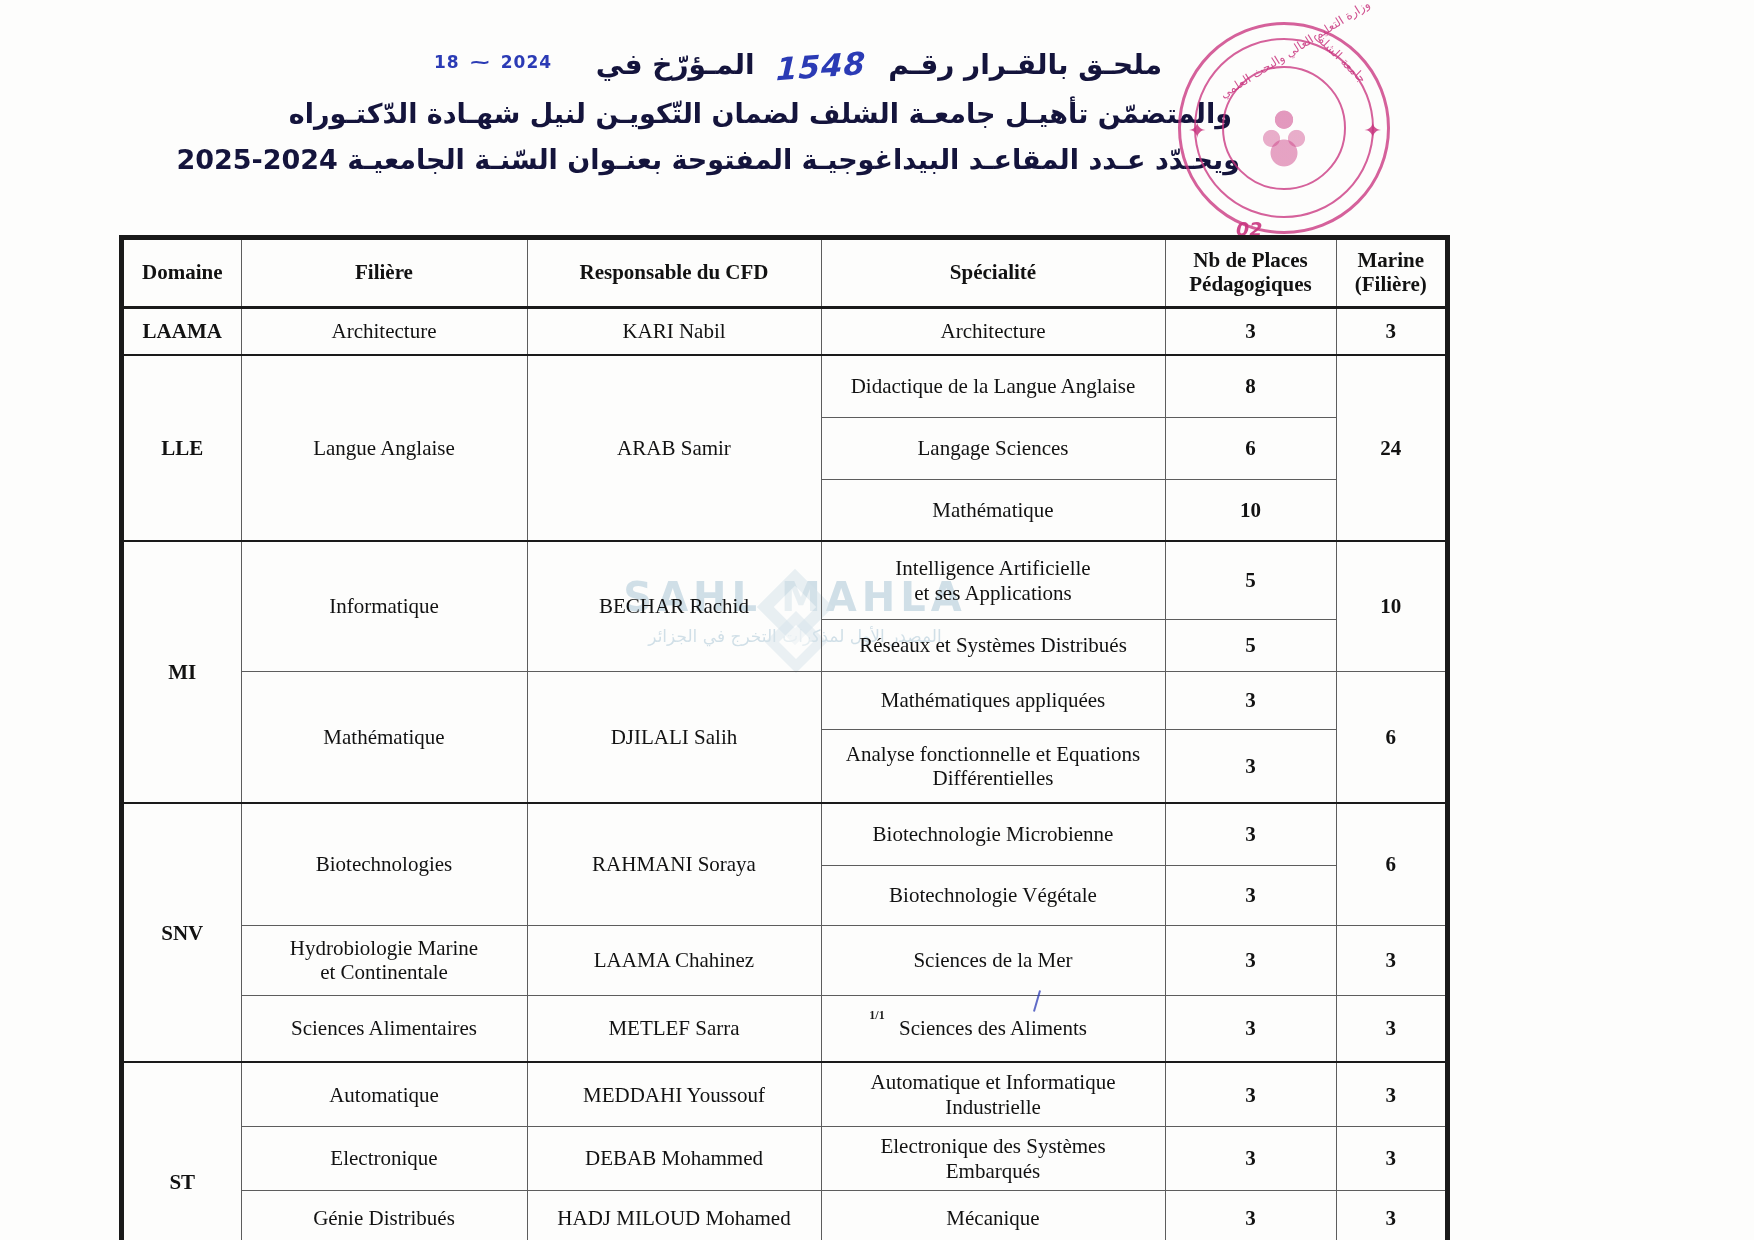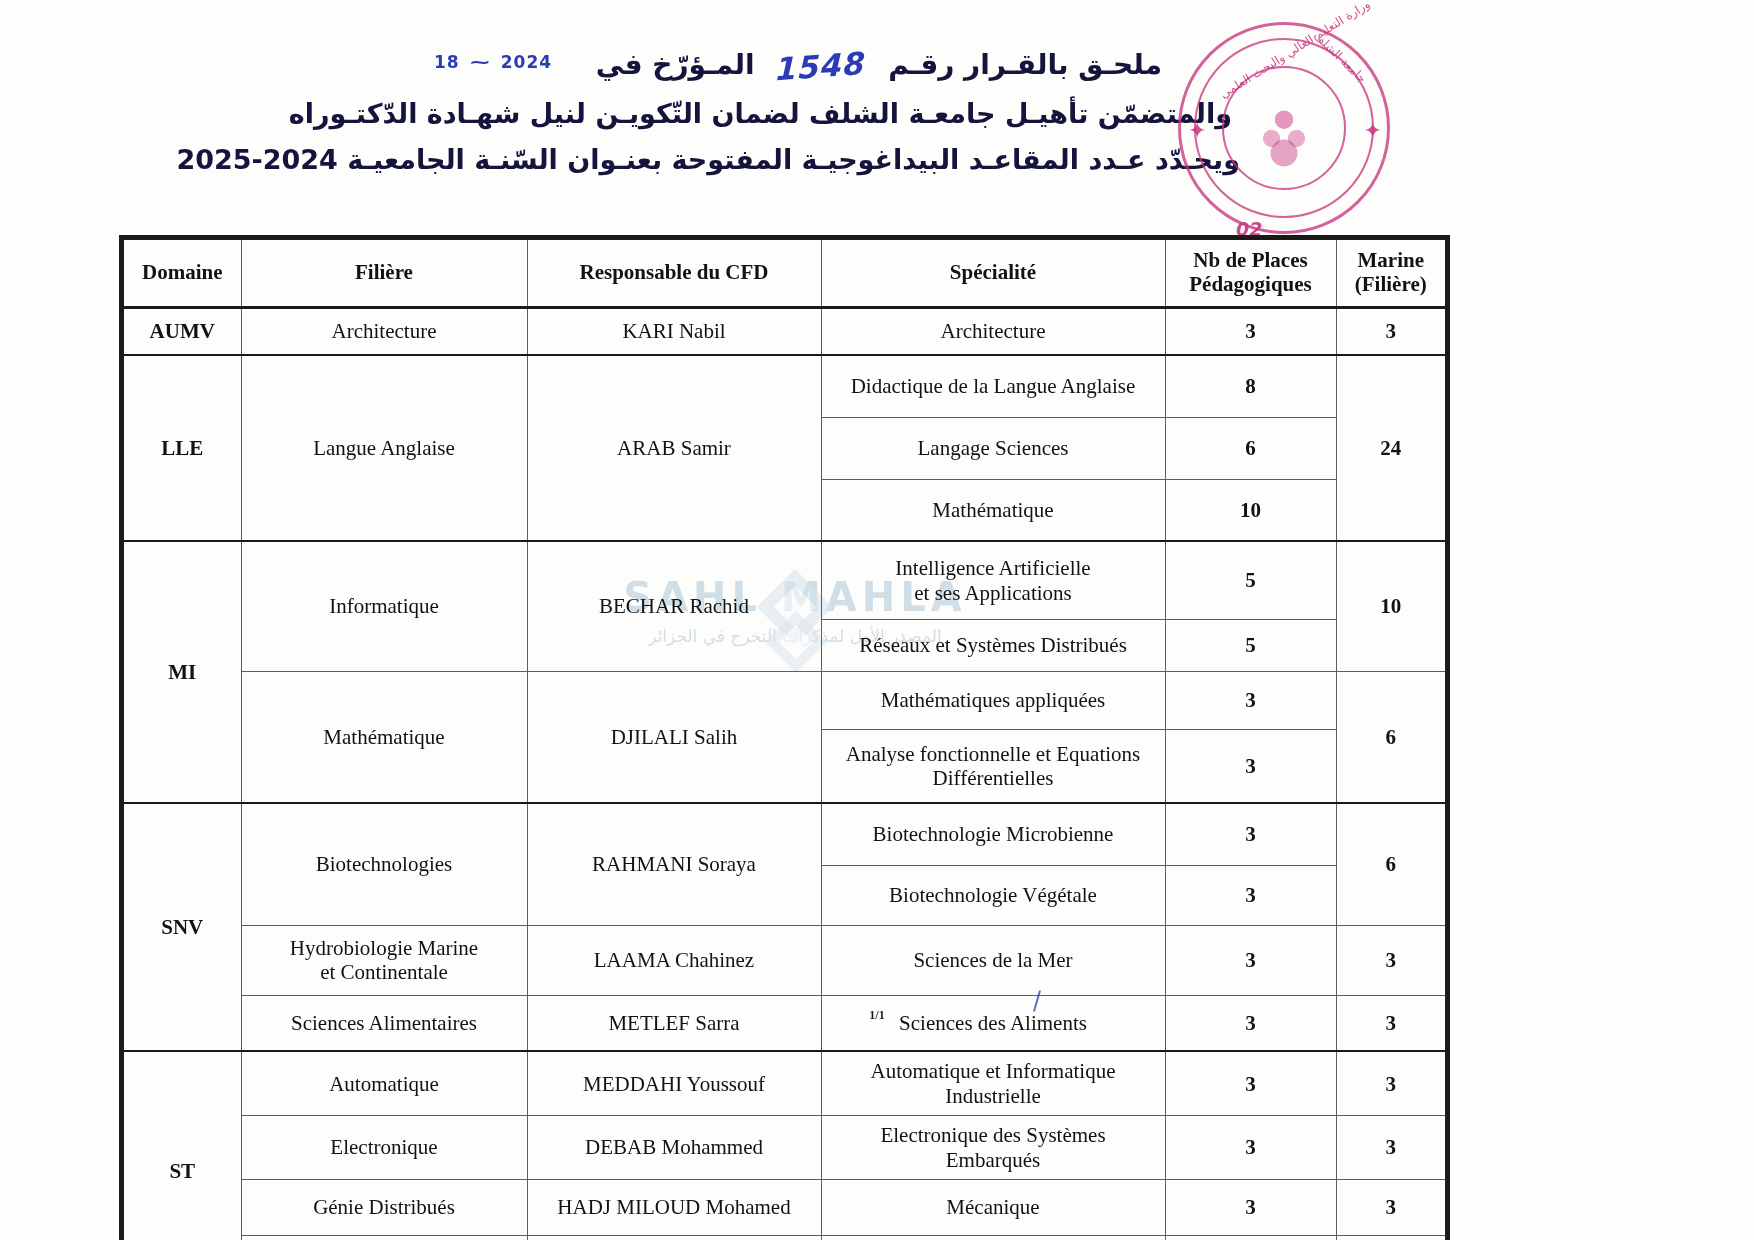--- a/index.html
+++ b/index.html
@@ -335,21 +335,21 @@
             <div>Pédagogiques</div>
           </th>
           <th>
             <div>Marine</div>
             <div>(Filière)</div>
           </th>
         </tr>
       </thead>
       <tbody id="table-body">
           <tr class="sectionTop" style="height: 48px;">
-            <td class="domaine domCell">AUMV</td>
+            <td class="domaine domCell">LAAMA</td>
             <td class="filiere">Architecture</td>
             <td class="responsable">KARI Nabil</td>
             <td class="specialite">Architecture</td>
             <td class="places">3</td>
             <td class="total">3</td>
           </tr>
           <tr class="sectionTop" style="height: 62px;">
             <td class="domaine domCell" rowspan="3">LLE</td>
             <td class="filiere" rowspan="3">Langue Anglaise</td>
             <td class="responsable" rowspan="3">ARAB Samir</td>
@@ -409,21 +409,21 @@
           <tr style="height: 70px;">
             <td class="filiere">
               <div>Hydrobiologie Marine</div>
               <div>et Continentale</div>
             </td>
             <td class="responsable">LAAMA Chahinez</td>
             <td class="specialite">Sciences de la Mer</td>
             <td class="places">3</td>
             <td class="total">3</td>
           </tr>
-          <tr style="height: 56px;">
+          <tr style="height: 67px;">
             <td class="filiere">Sciences Alimentaires</td>
             <td class="responsable">METLEF Sarra</td>
             <td class="specialite">Sciences des Aliments</td>
             <td class="places">3</td>
             <td class="total">3</td>
           </tr>
           <tr class="sectionTop" style="height: 64px;">
             <td class="domaine domCell" rowspan="4">ST</td>
             <td class="filiere">Automatique</td>
             <td class="responsable">MEDDAHI Youssouf</td>

